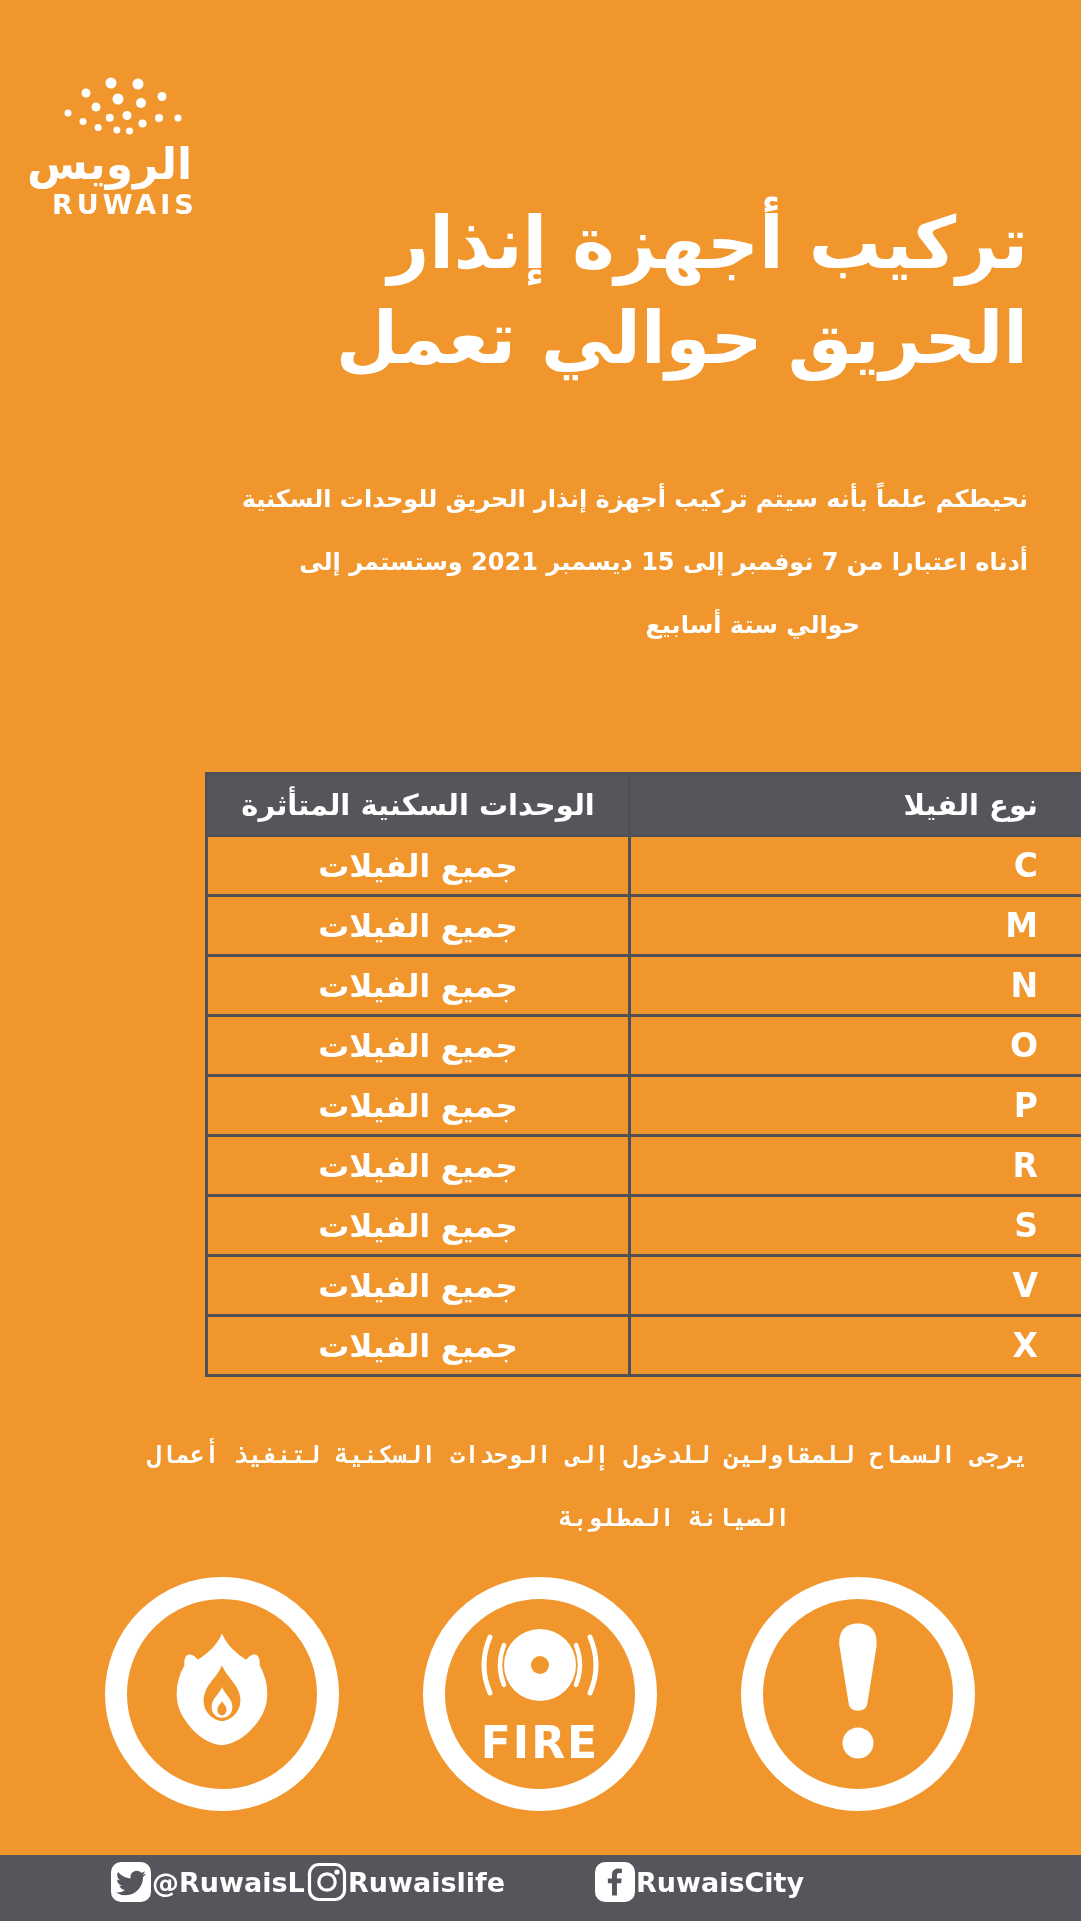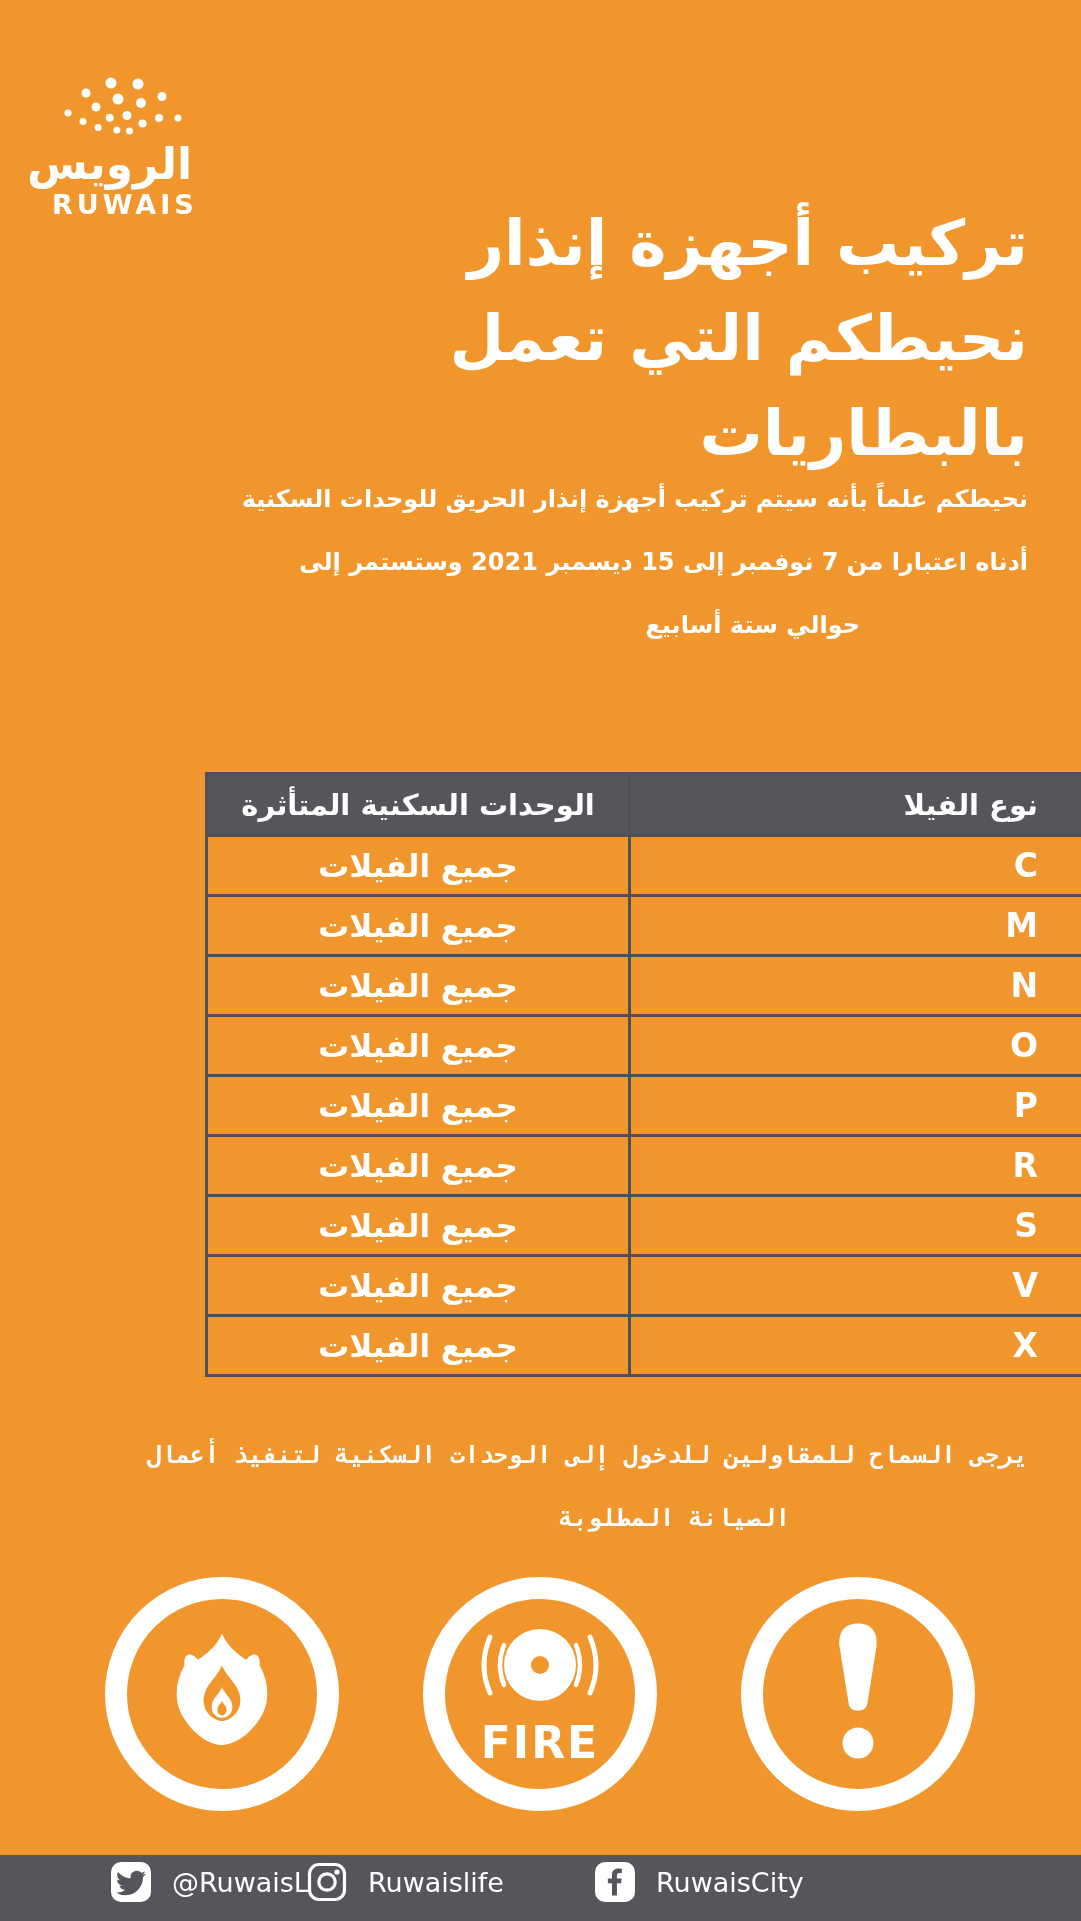--- a/index.html
+++ b/index.html
@@ -13,21 +13,21 @@
   .poster{position:relative;width:1081px;height:1921px;background:var(--bg);overflow:hidden;}
 
   
   .logo{position:absolute;left:52px;top:44px;width:140px;text-align:center;color:var(--white);}
   .logo svg{display:block;margin:0 auto;}
   .logo-ar{font-size:44px;font-weight:bold;line-height:1.05;margin-top:2px;}
   .logo-en{font-size:27px;font-weight:bold;letter-spacing:4px;line-height:1.1;margin-top:3px;}
 
   
   .title{position:absolute;right:53px;top:196px;text-align:right;color:var(--white);
-         font-weight:bold;font-size:63px;line-height:95px;white-space:nowrap;}
+         font-weight:bold;font-size:72px;line-height:95px;white-space:nowrap;}
 
   
   .para{position:absolute;right:53px;left:40px;text-align:right;color:var(--white);
         font-weight:bold;font-size:24px;line-height:63px;}
   .intro{top:468px;}
   .note{top:1425px;font-family:Liberation Mono, monospace;}
   .offset-168{margin-right:168px;}
   .offset-238{margin-right:238px;}
 
   
@@ -50,22 +50,22 @@
   .circle-warn{left:741px;}
   .circle svg{position:absolute;}
   .flame-svg{left:38px;top:32px;}
   .alarm-svg{left:15px;top:16px;}
   .warn-svg{left:62px;top:22px;}
   .fire-label{position:absolute;left:0;right:0;top:118px;text-align:center;color:var(--white);
               font-weight:bold;font-size:44px;letter-spacing:2px;}
 
   
   .footer{position:absolute;left:0;top:1855px;width:1081px;height:66px;background:var(--dark);}
-  .f-item{position:absolute;top:0;height:54px;display:flex;align-items:center;gap:20px;
-          color:var(--white);font-size:27px;font-weight:normal;cursor:pointer;}
+  .f-item{position:absolute;top:0;height:54px;display:flex;align-items:center;gap:0;
+          color:var(--white);font-size:27px;font-weight:bold;cursor:pointer;}
   .f-twitter{left:110px;}
   .f-instagram{left:306px;}
   .f-facebook{left:594px;}
   .f-globe{left:862px;}
 </style>
 </head>
 <body>
 
 <div class="poster">
 
@@ -88,22 +88,21 @@
       <circle cx="41.2" cy="83.4" r="3.5"></circle>
       <circle cx="72.5" cy="87" r="3.5"></circle>
         <circle cx="59.9" cy="85.9" r="3.5"></circle>
     </svg>
     <div class="logo-ar" dir="rtl">الرويس</div>
     <div class="logo-en">RUWAIS</div>
   </div>
 
   <div class="title" dir="rtl">
     <div>تركيب أجهزة إنذار</div>
-    <div>نحيطكم التي تعمل</div>
-    <div>بالبطاريات</div>
+    <div>الحريق حوالي تعمل</div>
   </div>
 
   <div class="para intro" dir="rtl">
     <div>نحيطكم علماً بأنه سيتم تركيب أجهزة إنذار الحريق للوحدات السكنية</div>
     <div>أدناه اعتبارا من 7 نوفمبر إلى 15 ديسمبر 2021 وستستمر إلى</div>
     <div class="offset-168">حوالي ستة أسابيع</div>
   </div>
 
   <table class="villa-table" dir="rtl">
     <thead>

